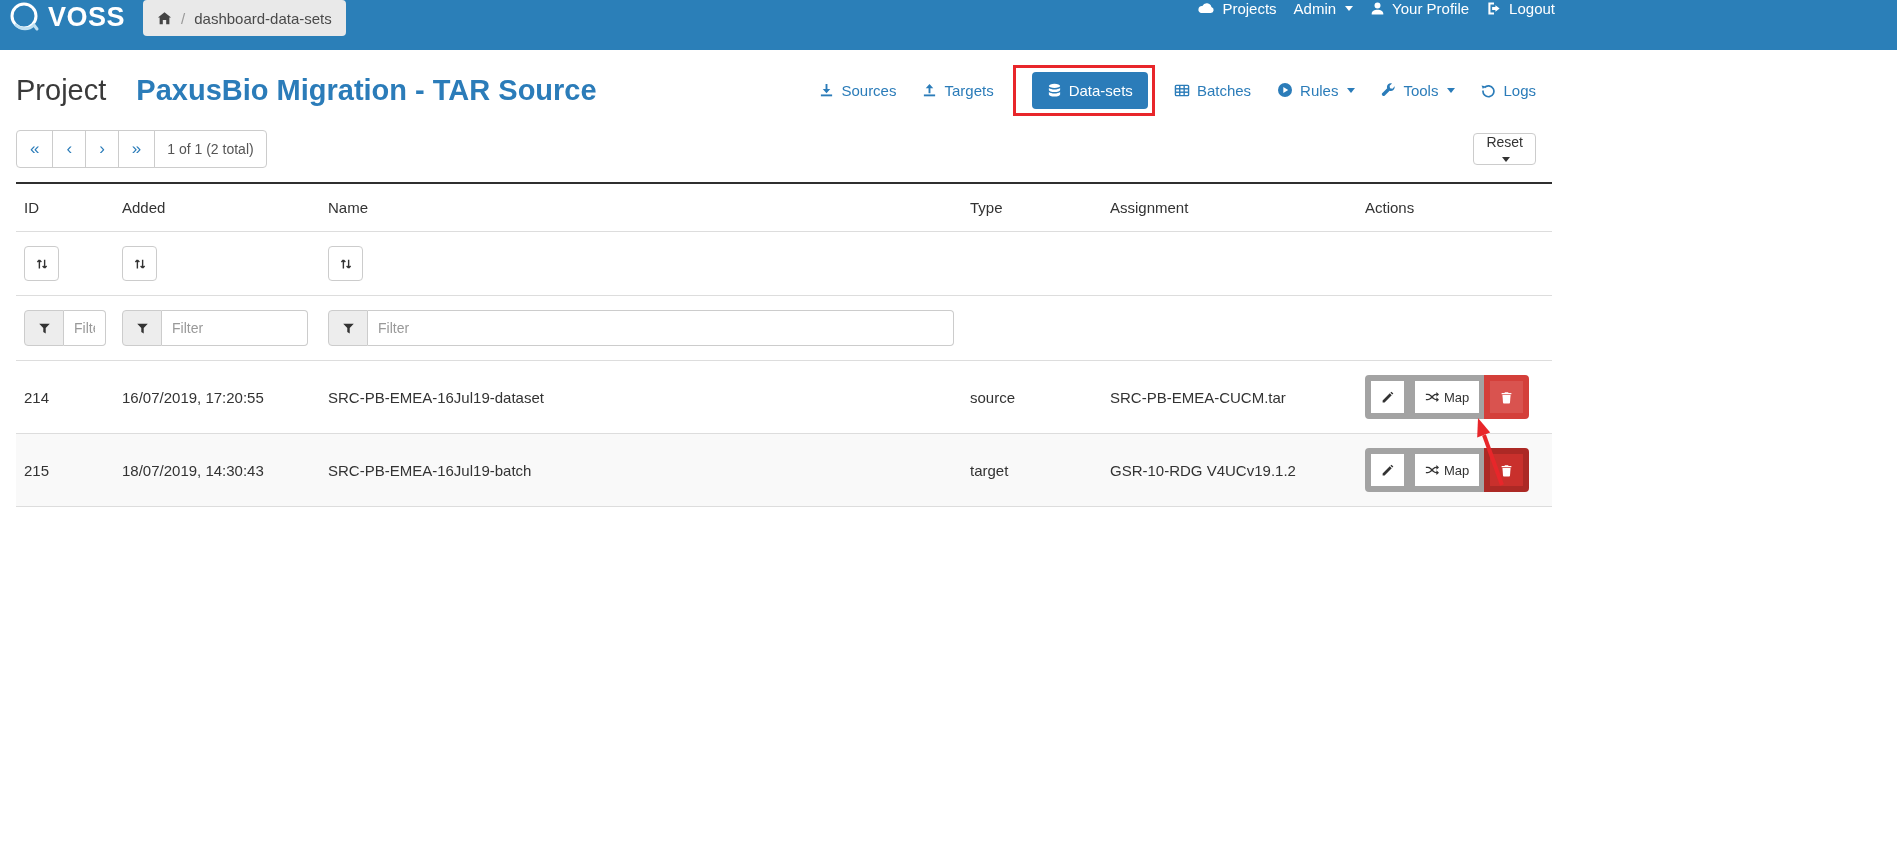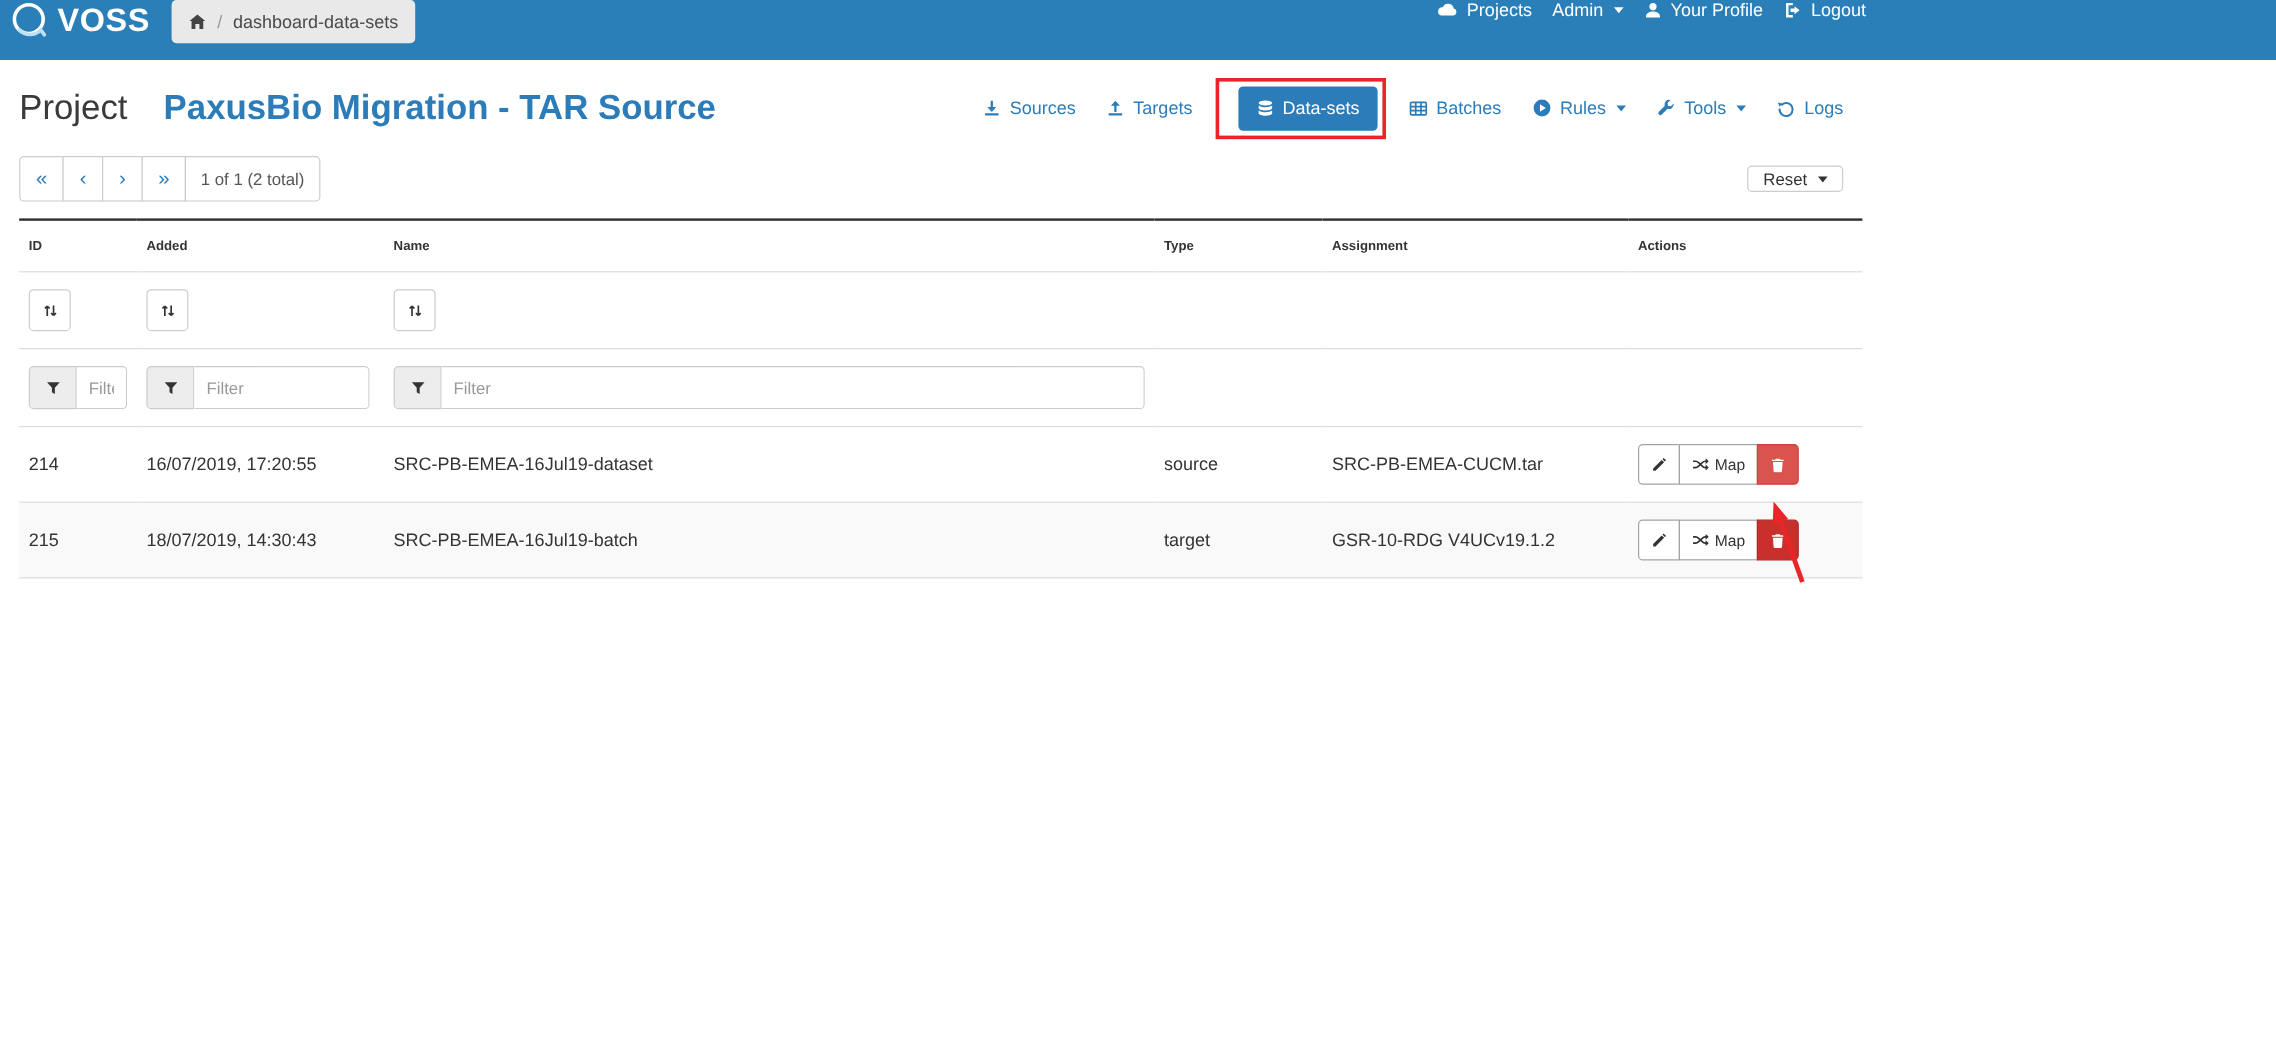--- a/index.html
+++ b/index.html
@@ -44,46 +44,46 @@
     padding: 0 12px; font-size: 14px; height: 38px; cursor: pointer; }
   .btn-group > * + * { margin-left: -1px; }
   .btn-group > :first-child { border-radius: 4px 0 0 4px; }
   .btn-group > :last-child { border-radius: 0 4px 4px 0; }
   .pager-btn { color: #2b7cb9; font-size: 17px; padding: 0 13px; }
   .pager-info { color: #555; cursor: default; }
   .rows-group { margin-left: 14px; }
   .rows-label { color: #555; cursor: default; }
   .rows-btn { color: #2b7cb9; }
   .rows-btn.active { background: #2b7cb9; border-color: #2b7cb9; color: #fff; }
-  .reset-btn { margin-left: auto; height: 22px; border: 1px solid #ccc; background: #fff;
+  .reset-btn { margin-left: auto; height: 32px; border: 1px solid #ccc; background: #fff;
     border-radius: 4px; padding: 0 12px; display: flex; align-items: center; gap: 7px;
-    font-size: 14px; color: #333; cursor: pointer; }
+    font-size: 14px; color: #333; cursor: pointer; flex-direction: column; }
 
   
   table { width: 100%; border-collapse: collapse; border-top: 2px solid #2f2f2f; table-layout: fixed; }
-  th { text-align: left; font-size: 11px; font-weight: bold; color: #333;
+  th { text-align: left; font-size: 15px; font-weight: normal; color: #333;
     padding: 15px 8px; border-bottom: 1px solid #ddd; }
   td { font-size: 15px; color: #333; padding: 14px 8px; border-bottom: 1px solid #ddd; vertical-align: middle; }
   tr.row-striped { background: #f9f9f9; }
   .sort-btn { width: 35px; height: 35px; border: 1px solid #ccc; border-radius: 4px;
     background: #fff; color: #333; display: flex; align-items: center; justify-content: center; cursor: pointer; }
   .filter-group { display: inline-flex; height: 36px; width: 100%; max-width: 100%; }
   .filter-btn { width: 40px; flex: 0 0 40px; display: flex; align-items: center; justify-content: center;
     background: #ededed; border: 1px solid #ccc; border-radius: 4px 0 0 4px; color: #333; cursor: pointer; }
   .filter-input { flex: 1 1 auto; min-width: 0; border: 1px solid #ccc; border-left: none;
     border-radius: 0 4px 4px 0; padding: 0 10px; font-size: 14px; font-family: "Liberation Sans", sans-serif;
     color: #333; outline: none; }
   .filter-input::placeholder { color: #999; }
   .fg-id { width: 86px; }
   .fg-added { width: 186px; }
   .fg-name { width: 628px; }
 
   
   .actions-group { display: inline-flex; align-items: stretch; }
-  .actions-group > * { border: 1px solid #a3a3a3; background: #fff; height: 31px;
+  .actions-group > * { border: 6px solid #a3a3a3; background: #fff; height: 31px;
     display: inline-flex; align-items: center; gap: 5px; padding: 16px 10px; font-size: 13px;
     color: #333; cursor: pointer; }
   .actions-group > * + * { margin-left: -1px; }
   .actions-group > :first-child { border-radius: 4px 0 0 4px; }
   .actions-group > :last-child { border-radius: 0 4px 4px 0; }
   .btn-danger { background: #d9534f; border-color: #d43f3a; color: #fff; }
   .btn-danger.pressed { background: #c9302c; border-color: #ac2925; }
 
   
   .arrow-annotation { position: absolute; left: 1450px; top: 405px; width: 70px; height: 95px;

